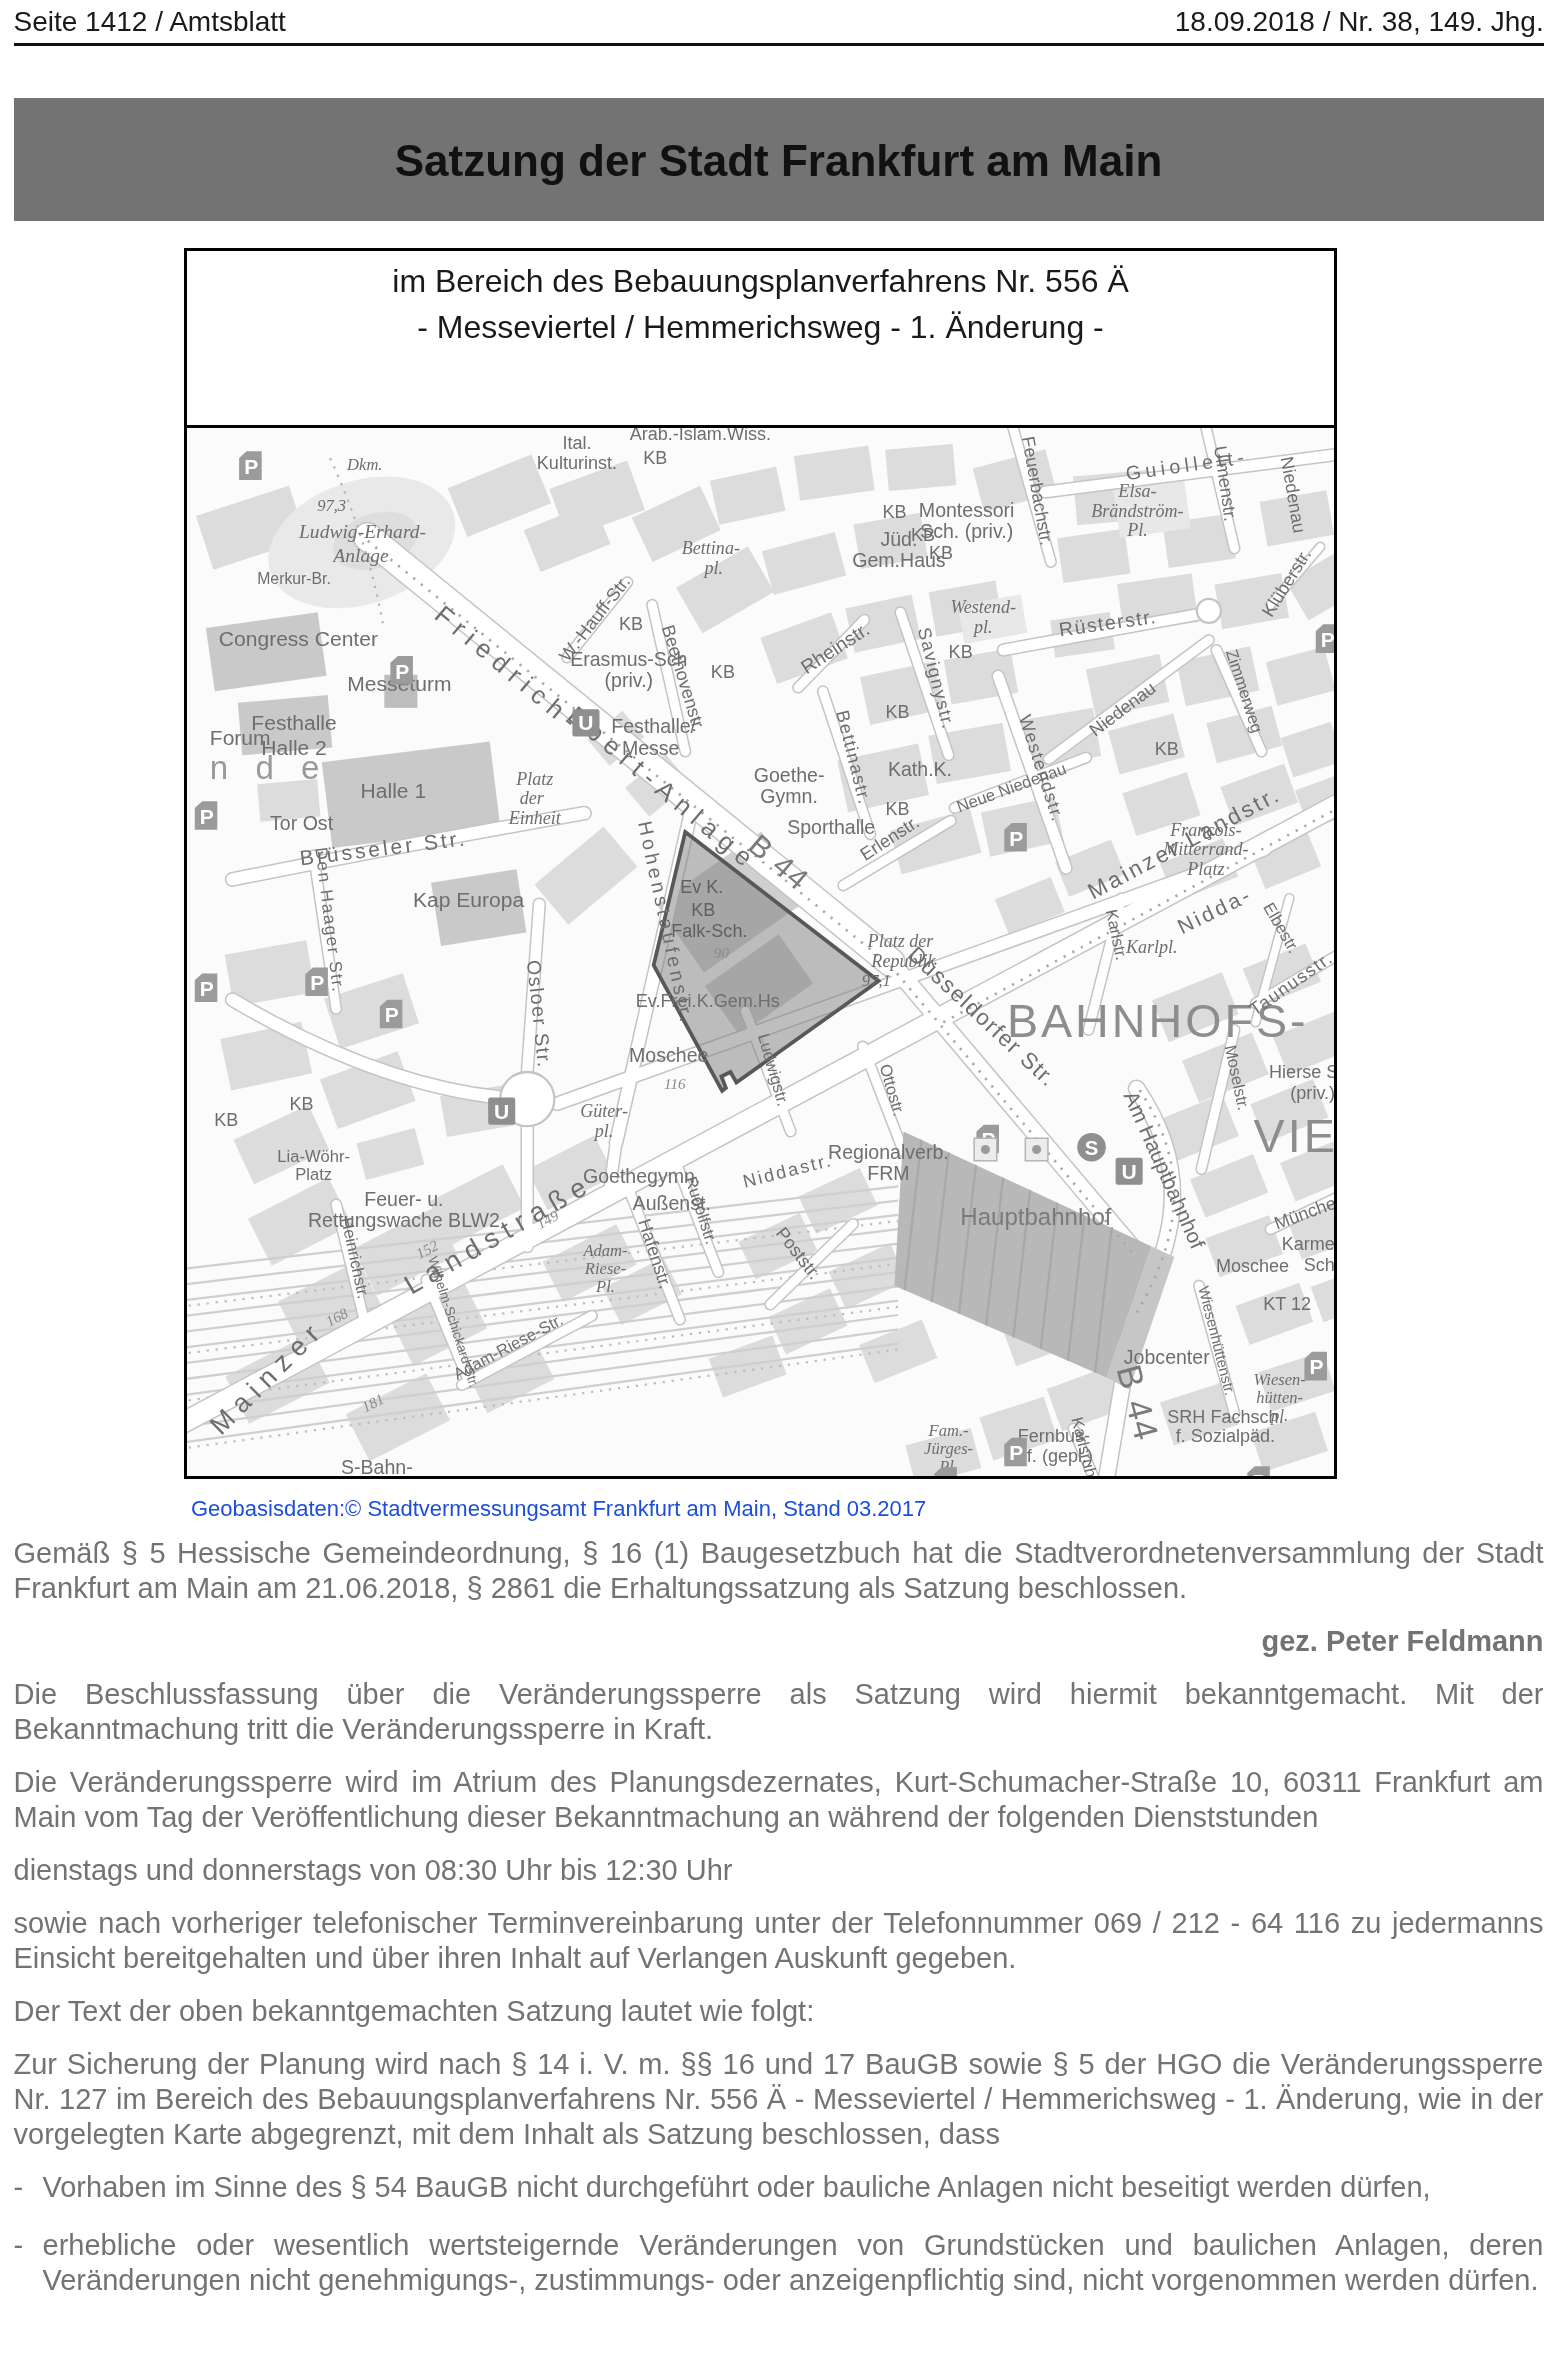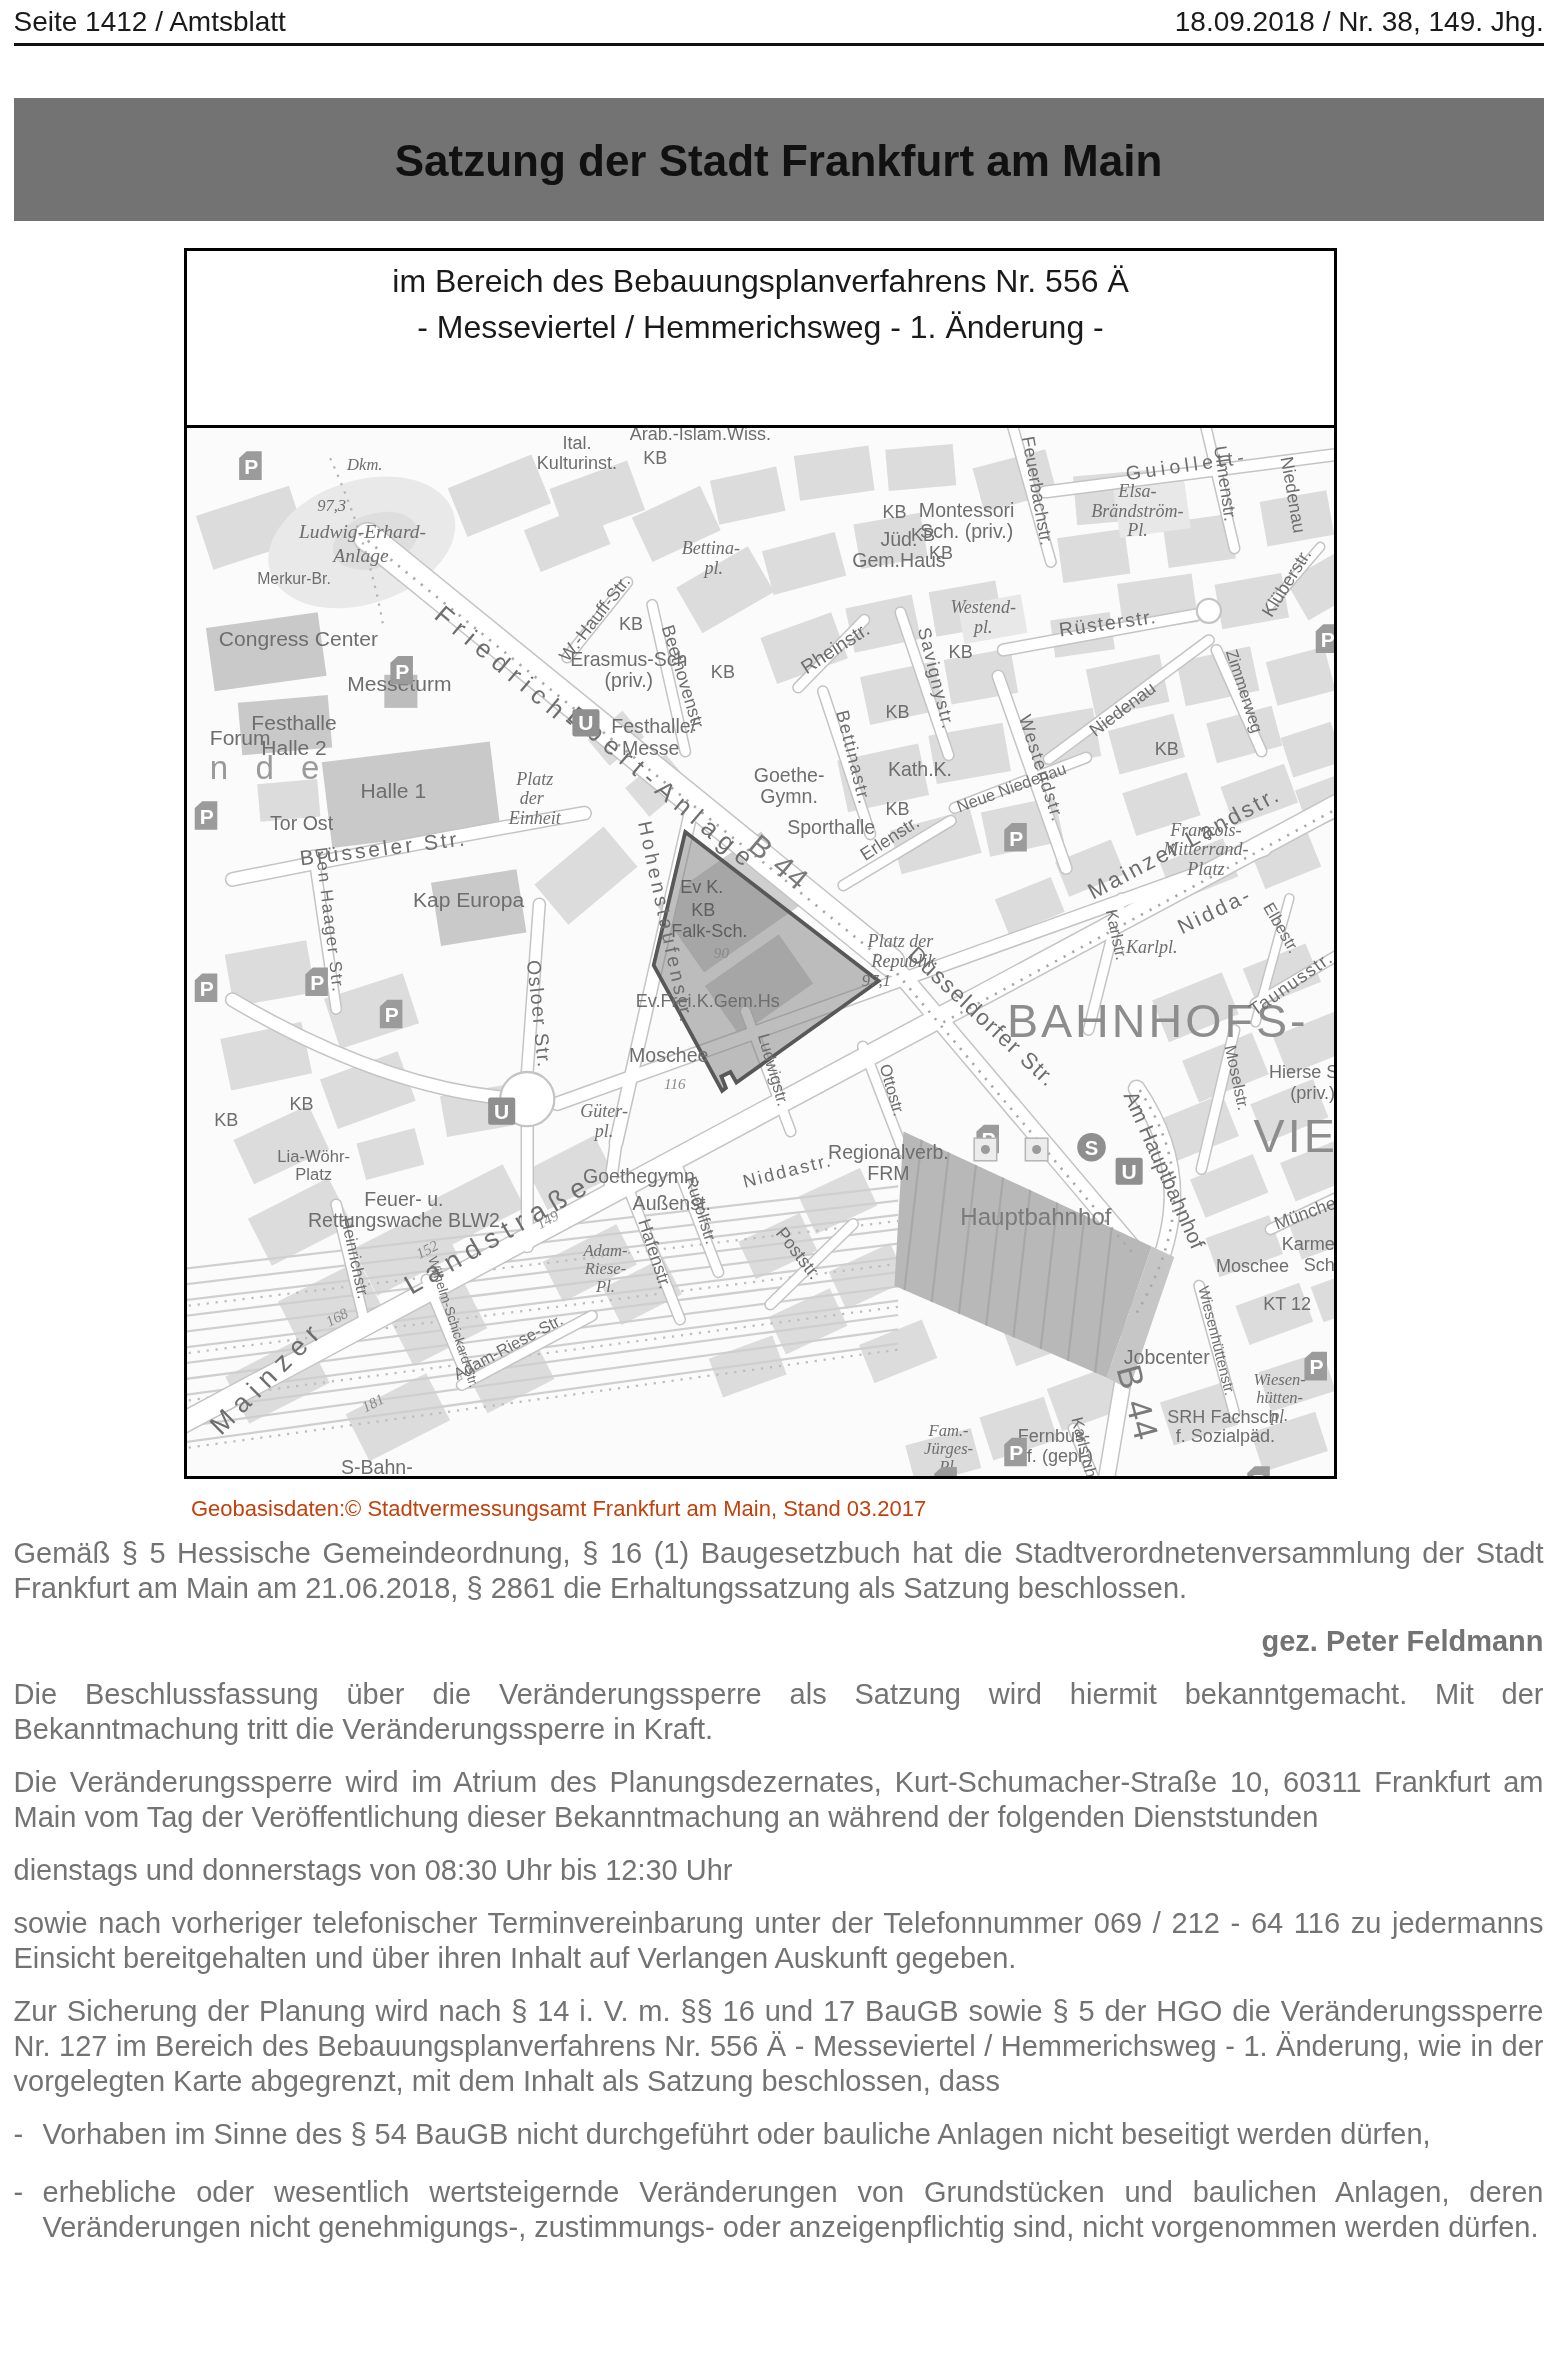--- a/index.html
+++ b/index.html
@@ -14,21 +14,21 @@
   .banner h1{margin:0;padding-top:38px;text-align:center;font-size:44px;font-weight:bold;color:#111;}
   
   .nbox{position:absolute;left:184px;top:248px;width:1153px;border:3px solid #000;box-sizing:border-box;background:#fff;}
   .nbox-titles{height:174px;text-align:center;}
   .nt1{padding-top:22.6px;font-size:38px;}
   .nt2{padding-top:12px;font-size:32px;}
   .nt3{padding-top:9px;font-size:32px;}
   .map-wrap{border-top:3px solid #000;line-height:0;}
   svg#map-svg{display:block;background:#fbfbfb;}
   
-  .caption{position:absolute;left:191px;top:1496px;font-size:22px;color:#c2410c;}
+  .caption{position:absolute;left:191px;top:1496px;font-size:22px;color:#1d4ed8;}
   
   .bodytext{position:absolute;left:13.5px;top:1536px;width:1530px;font-size:29px;line-height:35px;color:#737373;}
   .bodytext p{margin:0 0 18px 0;text-align:justify;}
   .sig{ text-align:right;font-weight:bold;margin:0 0 18px 0;}
   .sig div{line-height:35px;}
   .plain{text-align:left !important;}
   .bullet{display:flex;margin:0 0 22.6px 0;}
   .bullet .mk{width:29px;flex:0 0 29px;}
   .bullet .bt{flex:1;text-align:justify;}
 </style>
@@ -510,20 +510,21 @@
 
   <div class="bodytext">
     <p>Gemäß § 5 Hessische Gemeindeordnung, § 16 (1) Baugesetzbuch hat die Stadtverordnetenversammlung der Stadt Frankfurt am Main am 21.06.2018, § 2861 die Erhaltungssatzung als Satzung beschlossen.</p>
     <div class="sig">
       <div>gez. Peter Feldmann</div>
     </div>
     <p>Die Beschlussfassung über die Veränderungssperre als Satzung wird hiermit bekanntgemacht. Mit der Bekanntmachung tritt die Veränderungssperre in Kraft.</p>
     <p>Die Veränderungssperre wird im Atrium des Planungsdezernates, Kurt-Schumacher-Straße 10, 60311 Frankfurt am Main vom Tag der Veröffentlichung dieser Bekanntmachung an während der folgenden Dienststunden</p>
     <p class="plain">dienstags und donnerstags von 08:30 Uhr bis 12:30 Uhr</p>
     <p>sowie nach vorheriger telefonischer Terminvereinbarung unter der Telefonnummer 069 / 212 - 64 116 zu jedermanns Einsicht bereitgehalten und über ihren Inhalt auf Verlangen Auskunft gegeben.</p>
+    <p class="plain">Der Text der oben bekanntgemachten Satzung lautet wie folgt:</p>
     <p>Zur Sicherung der Planung wird nach § 14 i. V. m. §§ 16 und 17 BauGB sowie § 5 der HGO die Veränderungssperre Nr. 127 im Bereich des Bebauungsplanverfahrens Nr. 556 Ä - Messeviertel / Hemmerichsweg - 1. Änderung, wie in der vorgelegten Karte abgegrenzt, mit dem Inhalt als Satzung beschlossen, dass</p>
     <div class="bullet">
       <span class="mk">-</span>
       <span class="bt">Vorhaben im Sinne des § 54 BauGB nicht durchgeführt oder bauliche Anlagen nicht beseitigt werden dürfen,</span>
     </div>
     <div class="bullet">
       <span class="mk">-</span>
       <span class="bt">erhebliche oder wesentlich wertsteigernde Veränderungen von Grundstücken und baulichen Anlagen, deren Veränderungen nicht genehmigungs-, zustimmungs- oder anzeigenpflichtig sind, nicht vorgenommen werden dürfen.</span>
     </div>
   </div>

